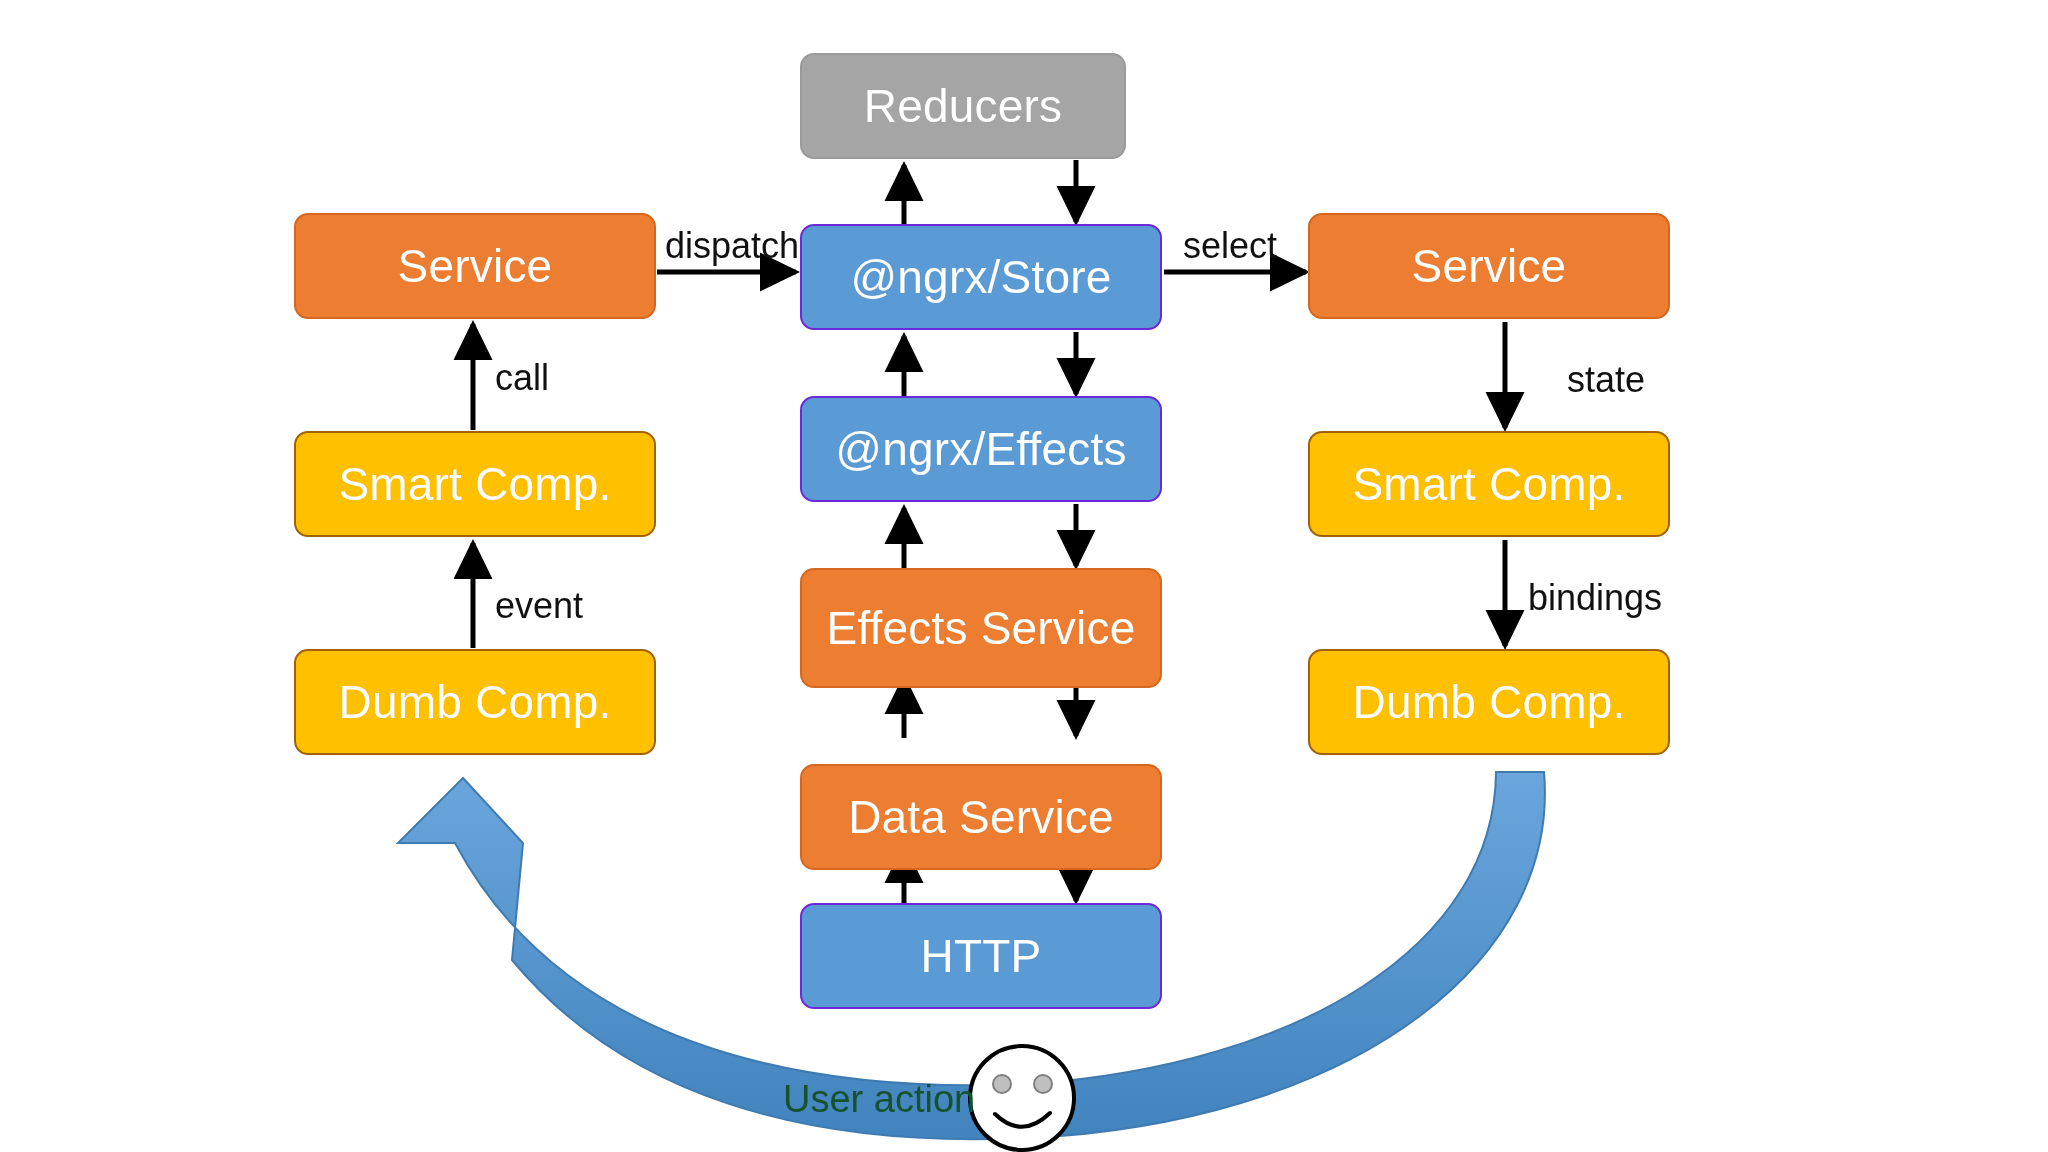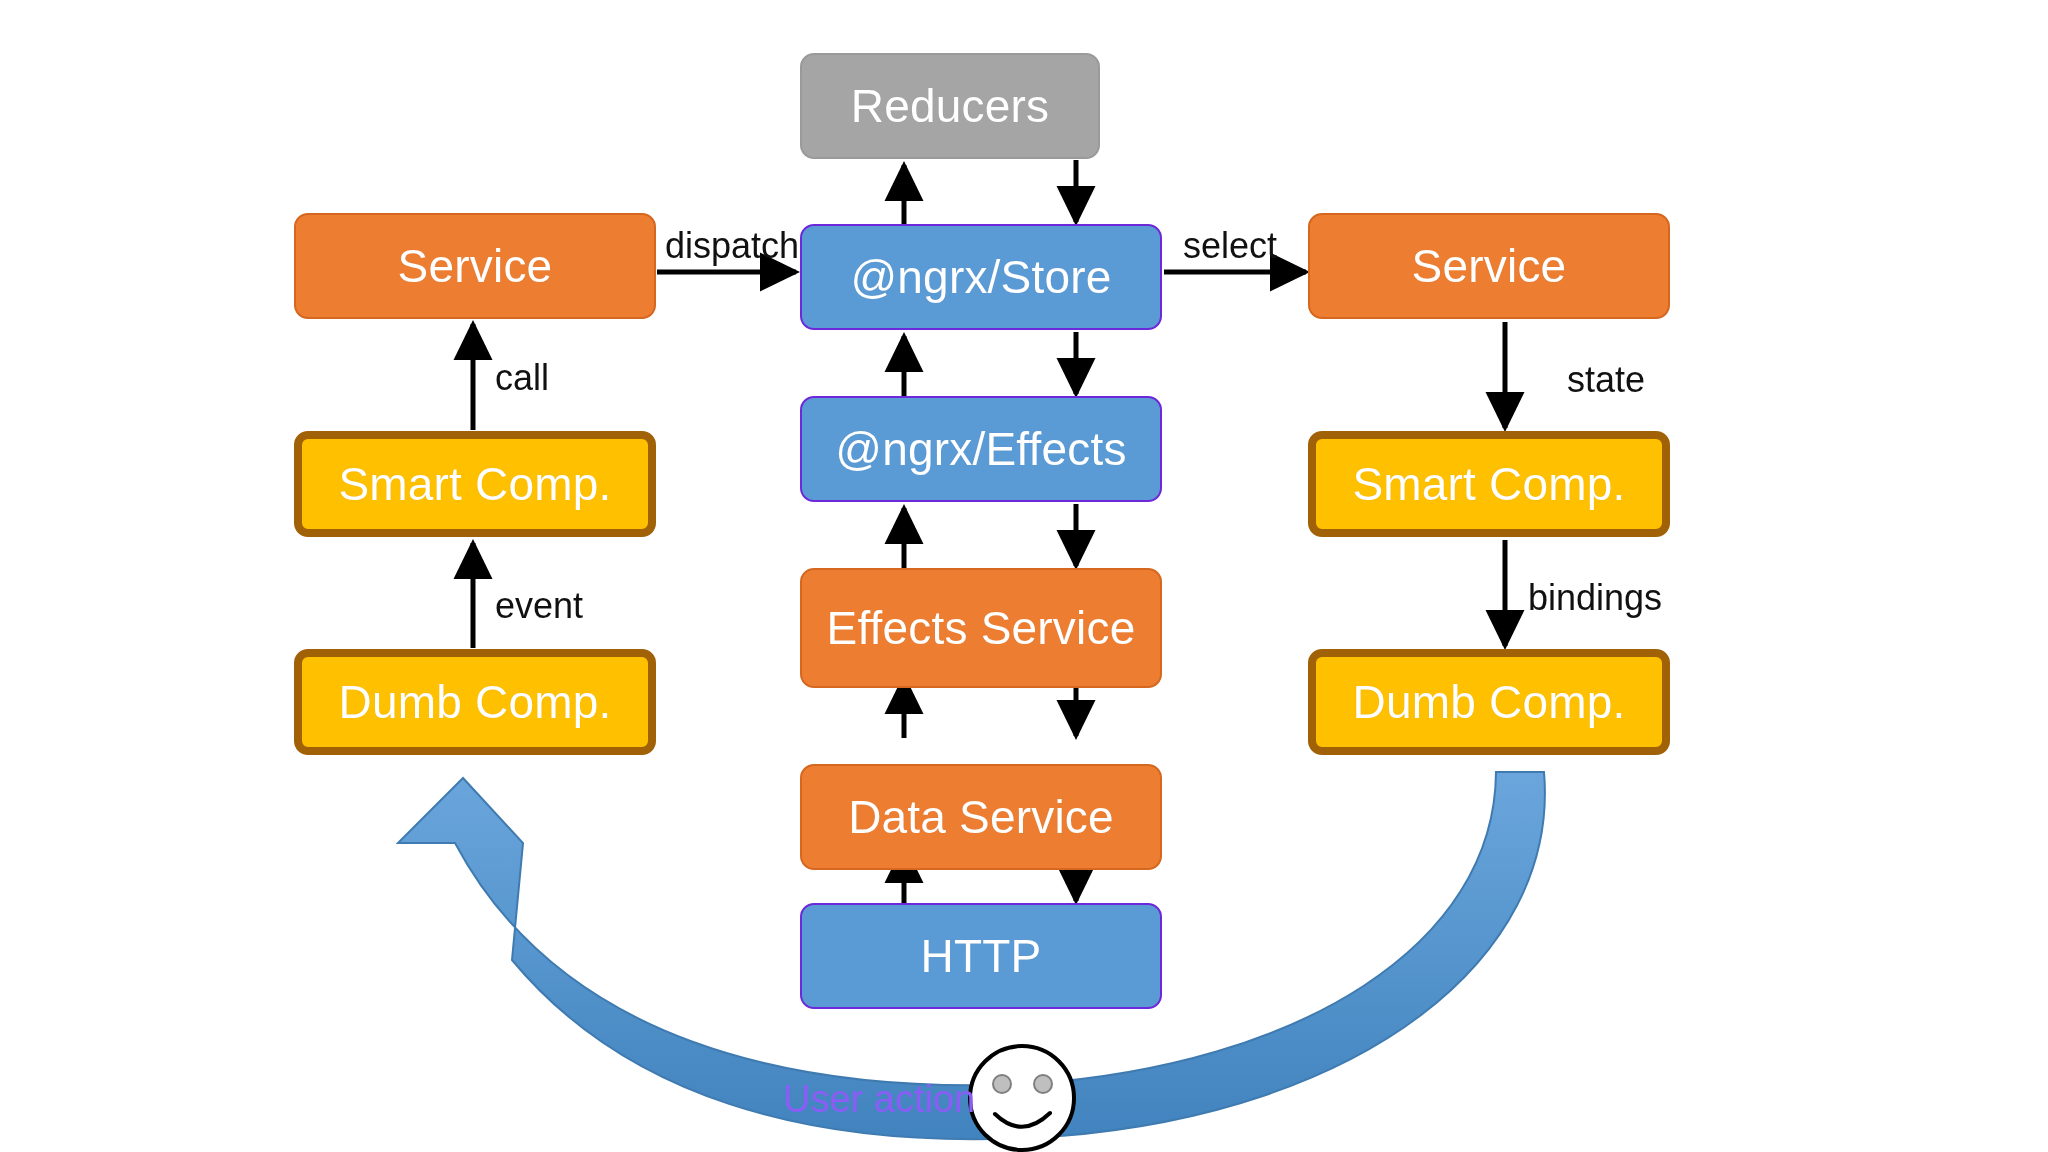--- a/index.html
+++ b/index.html
@@ -31,32 +31,32 @@
     font-size: 46px;
     font-weight: 400;
     letter-spacing: 0.2px;
     white-space: nowrap;
     line-height: 1;
     text-shadow: 0 0 1px rgba(0,0,0,0.10);
   }
   .node.gray   { background: #A5A5A5; border: 2px solid #9A9A9A; }
   .node.blue   { background: #5B9BD5; border: 2px solid #6d28d9; }
   .node.orange { background: #ED7D31; border: 2px solid #D5671E; }
-  .node.yellow { background: #FFC000; border: 8px solid #a16207; }
+  .node.yellow { background: #FFC000; border: 2px solid #a16207; }
 
   .edge-label {
     position: absolute;
     color: #111111;
     font-size: 36px;
     line-height: 1;
     white-space: nowrap;
   }
   .user-label {
     position: absolute;
-    color: #8b5cf6;
+    color: #14532d;
     font-size: 38px;
     line-height: 1;
     white-space: nowrap;
   }
   svg { position: absolute; left: 0; top: 0; overflow: visible; }
 </style>
 </head>
 <body>
 
 <svg id="canvas" width="2048" height="1152" viewBox="0 0 2048 1152">
@@ -120,21 +120,21 @@
   </g>
 
   <g>
     <circle cx="1022" cy="1098" r="52" fill="#FFFFFF" stroke="#000000" stroke-width="4"></circle>
     <circle cx="1002" cy="1084" r="9" fill="#BFBFBF" stroke="#7F7F7F" stroke-width="2"></circle>
     <circle cx="1043" cy="1084" r="9" fill="#BFBFBF" stroke="#7F7F7F" stroke-width="2"></circle>
     <path d="M 995 1114 Q 1022 1140 1050 1113" fill="none" stroke="#000000" stroke-width="4" stroke-linecap="round"></path>
   </g>
 </svg>
 
-<div class="node gray" style="left:800px; top:53px; width:300px; height:106px;">
+<div class="node gray" style="left:800px; top:53px; width:326px; height:106px;">
   <span>Reducers</span>
 </div>
 
 <div class="node blue" style="left:800px; top:224px; width:362px; height:106px;">
   <span>@ngrx/Store</span>
 </div>
 
 <div class="node blue" style="left:800px; top:396px; width:362px; height:106px;">
   <span>@ngrx/Effects</span>
 </div>

